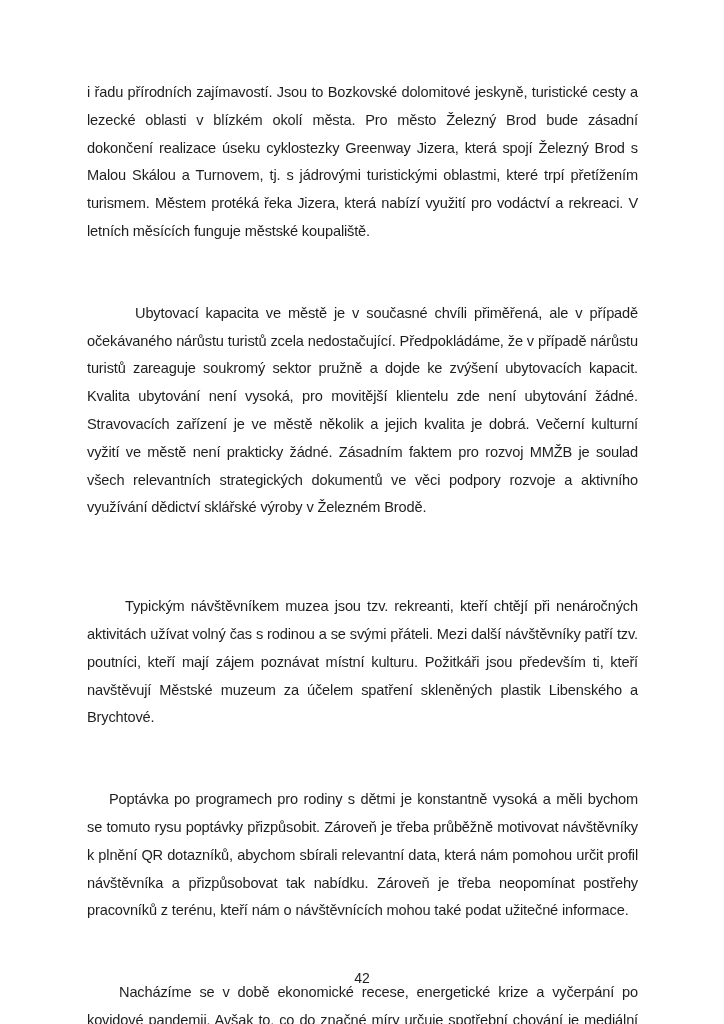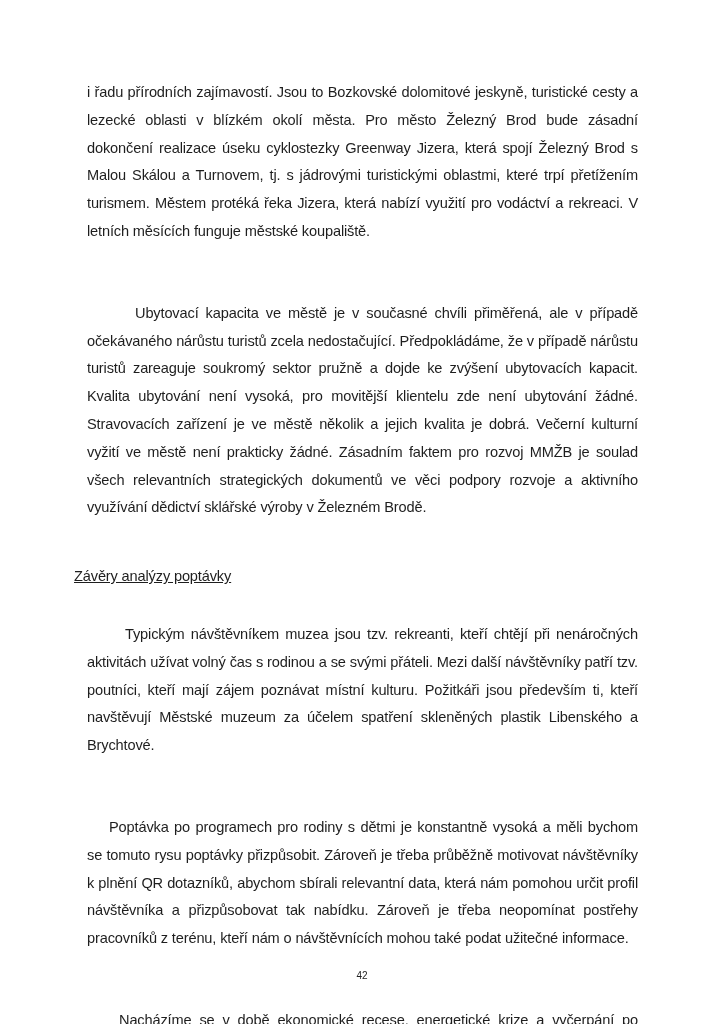--- a/index.html
+++ b/index.html
@@ -13,32 +13,31 @@
     p { margin: 13px; text-align: justify; }
     p.last-left { text-align-last: left; }
     .gap { height: 28px; }
     .indent-lg { text-indent: 48px; }
     .indent-md { text-indent: 32px; }
     .indent-sm { text-indent: 22px; }
     .indent-ms { text-indent: 38px; }
     .heading { text-decoration: underline; text-align: left; margin: 0; font-size: 14.6px; font-weight: normal; }
     .pagenum {
       position: absolute; left: 0; width: 724px; top: 970px; text-align: center;
-      font-family: "Liberation Sans", sans-serif; font-size: 10px; color: #1e1e1e;
+      font-family: "Liberation Sans", sans-serif; font-size: 14px; color: #1e1e1e;
     }
   </style>
 </head>
 <body>
 
 <div class="page">
   <p class="last-left">i řadu přírodních zajímavostí. Jsou to Bozkovské dolomitové jeskyně, turistické cesty a lezecké oblasti v blízkém okolí města. Pro město Železný Brod bude zásadní dokončení realizace úseku cyklostezky Greenway Jizera, která spojí Železný Brod s Malou Skálou a Turnovem, tj. s jádrovými turistickými oblastmi, které trpí přetížením turismem. Městem protéká řeka Jizera, která nabízí využití pro vodáctví a rekreaci. V letních měsících funguje městské koupaliště.</p>
   <div class="gap"></div>
   <p class="indent-lg last-left">Ubytovací kapacita ve městě je v současné chvíli přiměřená, ale v případě očekávaného nárůstu turistů zcela nedostačující. Předpokládáme, že v případě nárůstu turistů zareaguje soukromý sektor pružně a dojde ke zvýšení ubytovacích kapacit. Kvalita ubytování není vysoká, pro movitější klientelu zde není ubytování žádné. Stravovacích zařízení je ve městě několik a jejich kvalita je dobrá. Večerní kulturní vyžití ve městě není prakticky žádné. Zásadním faktem pro rozvoj MMŽB je soulad všech relevantních strategických dokumentů ve věci podpory rozvoje a aktivního využívání dědictví sklářské výroby v Železném Brodě.</p>
   <div class="gap"></div>
-  <h3 class="heading">Závěry analýzy poptávky</h3>
   <div class="gap" style="height:17px"></div>
   <p class="indent-ms last-left">Typickým návštěvníkem muzea jsou tzv. rekreanti, kteří chtějí při nenáročných aktivitách užívat volný čas s rodinou a se svými přáteli. Mezi další návštěvníky patří tzv. poutníci, kteří mají zájem poznávat místní kulturu. Požitkáři jsou především ti, kteří navštěvují Městské muzeum za účelem spatření skleněných plastik Libenského a Brychtové.</p>
   <div class="gap"></div>
   <p class="indent-sm last-left">Poptávka po programech pro rodiny s dětmi je konstantně vysoká a měli bychom se tomuto rysu poptávky přizpůsobit. Zároveň je třeba průběžně motivovat návštěvníky k plnění QR dotazníků, abychom sbírali relevantní data, která nám pomohou určit profil návštěvníka a přizpůsobovat tak nabídku. Zároveň je třeba neopomínat postřehy pracovníků z terénu, kteří nám o návštěvnících mohou také podat užitečné informace.</p>
   <div class="gap"></div>
   <p class="indent-md last-left">Nacházíme se v době ekonomické recese, energetické krize a vyčerpání po kovidové pandemii. Avšak to, co do značné míry určuje spotřební chování je mediální obraz skutečnosti spíše než skutečnost sama. Na základě těchto faktů lze předpokládat, že ochota utrácet bude dočasně klesat. Nicméně situace velmi pravděpodobně nebude katastrofální a po vyčištění trhu dojde nutně k ekonomickému oživení. A v této fázi by měl být rozvoj Městského muzea na takové úrovni, aby bylo na období ekonomické expanze připravené.</p>
 </div>
 
 <div class="pagenum">42</div>
 

